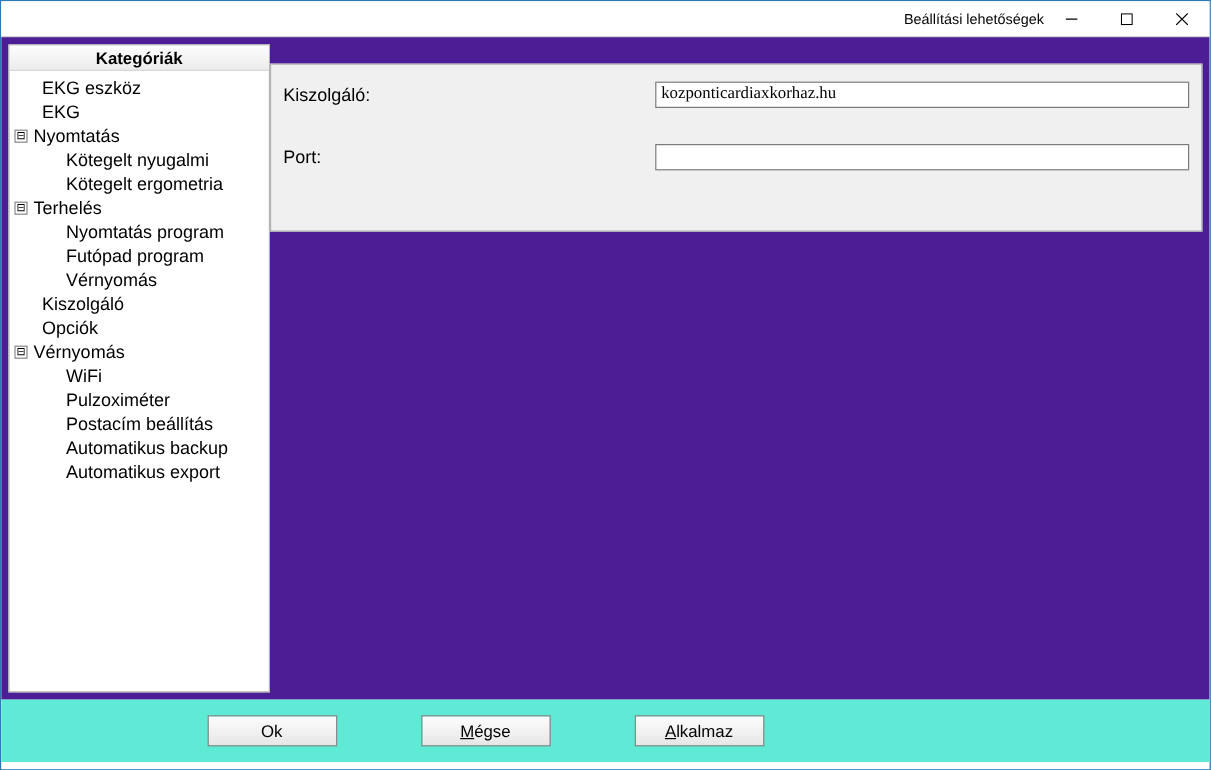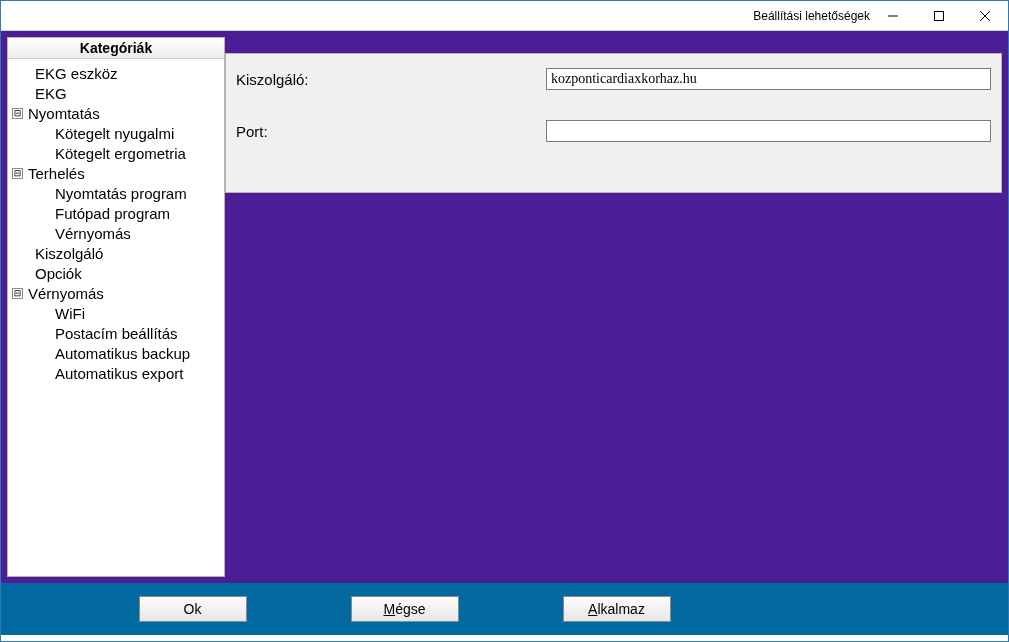--- a/index.html
+++ b/index.html
@@ -132,22 +132,22 @@
       background: #fff;
       font-size: 14px;
       padding: 1px 4px;
       font-family: Liberation Serif, serif;
     }
     .button-bar {
       height: 52px;
       display: flex;
       align-items: center;
       justify-content: center;
-      gap: 104px;
-      background: #0369a1;
+      gap: 70px;
+      background: #5eead4;
       padding-left: 100px;
       padding-right: 300px;
     }
     .btn {
       width: 108px;
       height: 26px;
       background: linear-gradient(#fdfdfd, #e6e6e6);
       border: 1px solid #8a8a8a;
       font-size: 14px;
       font-family: inherit;
@@ -241,20 +241,25 @@
         <span class="label">Vérnyomás</span>
       </div>
       <div class="tree-row">
         <span class="indent"></span>
           <span class="indent"></span>
         <span class="label">WiFi</span>
       </div>
       <div class="tree-row">
         <span class="indent"></span>
           <span class="indent"></span>
+        <span class="label">Pulzoximéter</span>
+      </div>
+      <div class="tree-row">
+        <span class="indent"></span>
+          <span class="indent"></span>
         <span class="label">Postacím beállítás</span>
       </div>
       <div class="tree-row">
         <span class="indent"></span>
           <span class="indent"></span>
         <span class="label">Automatikus backup</span>
       </div>
       <div class="tree-row">
         <span class="indent"></span>
           <span class="indent"></span>

